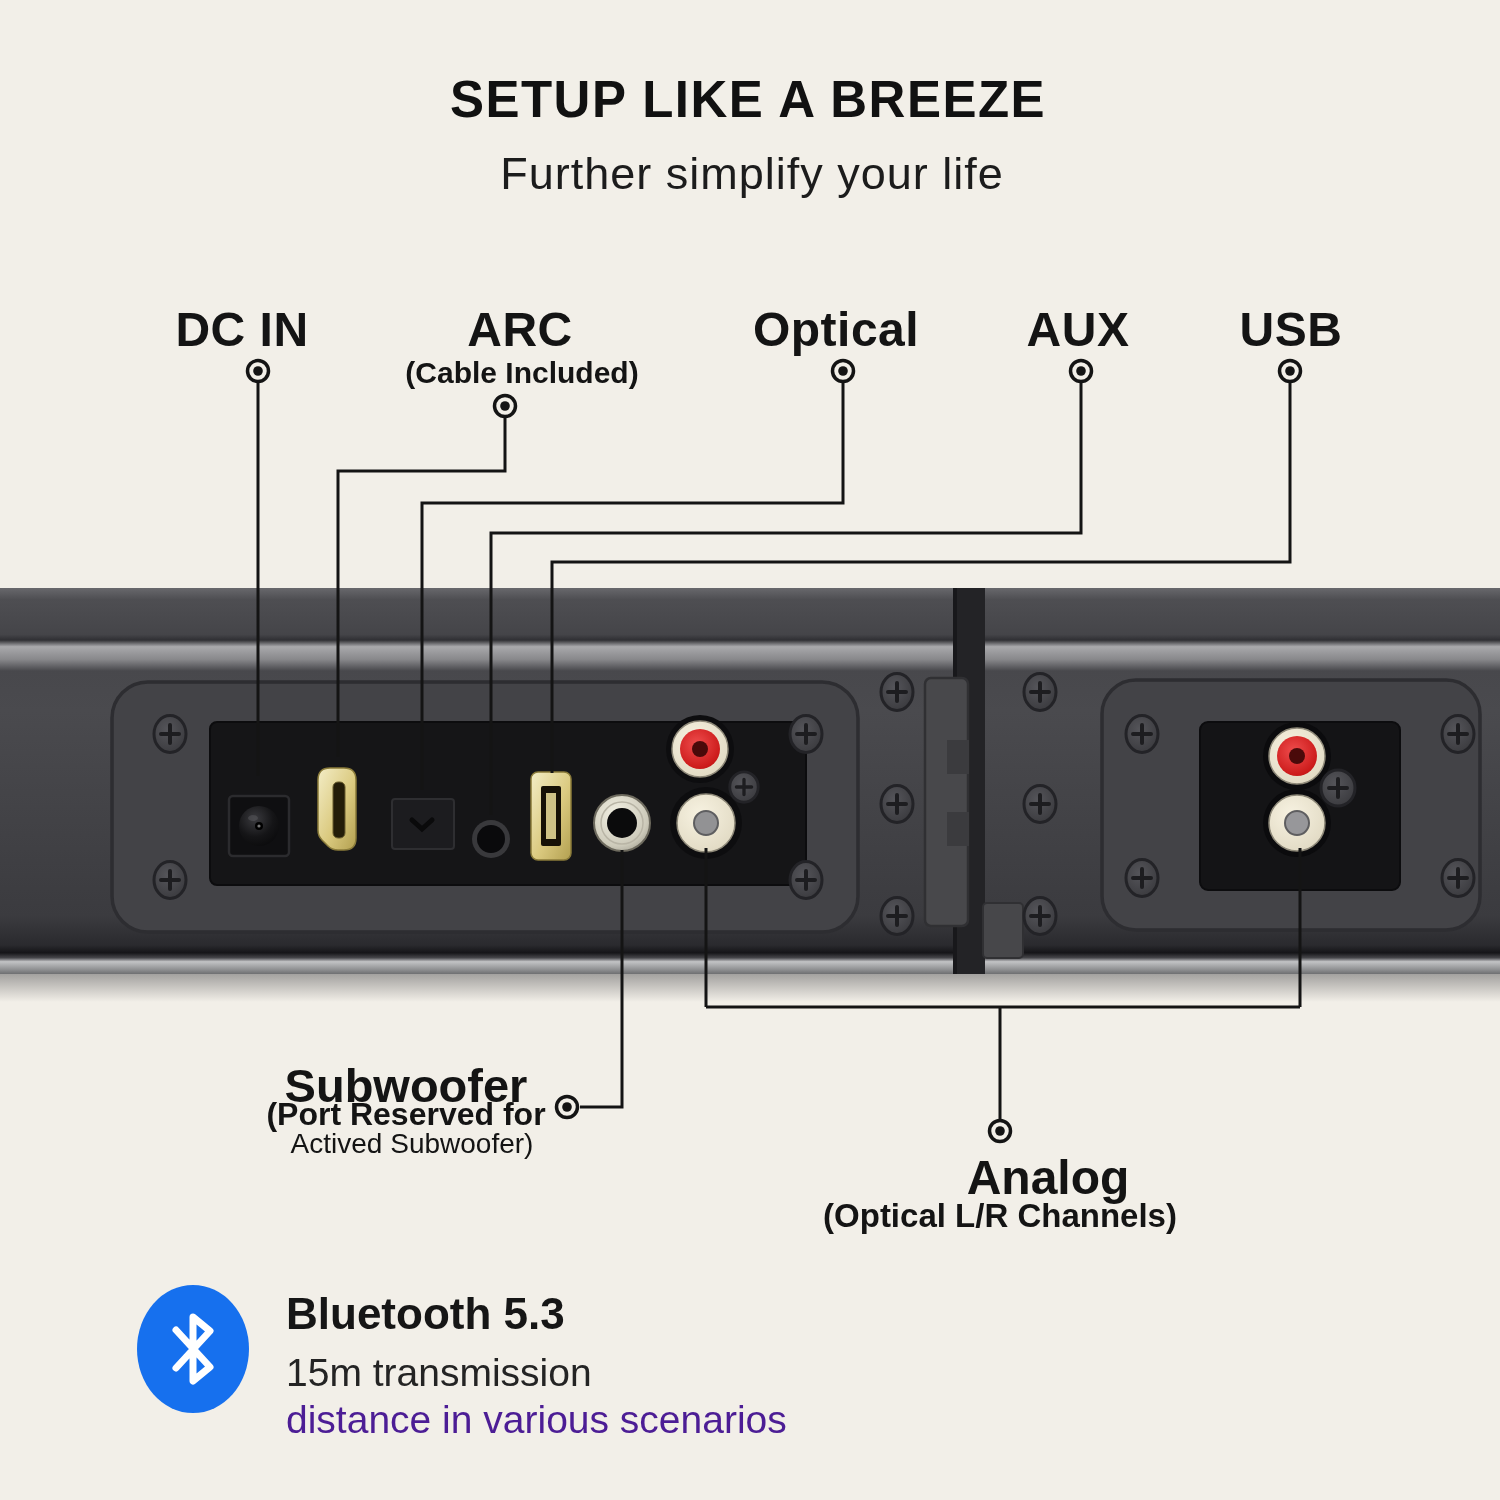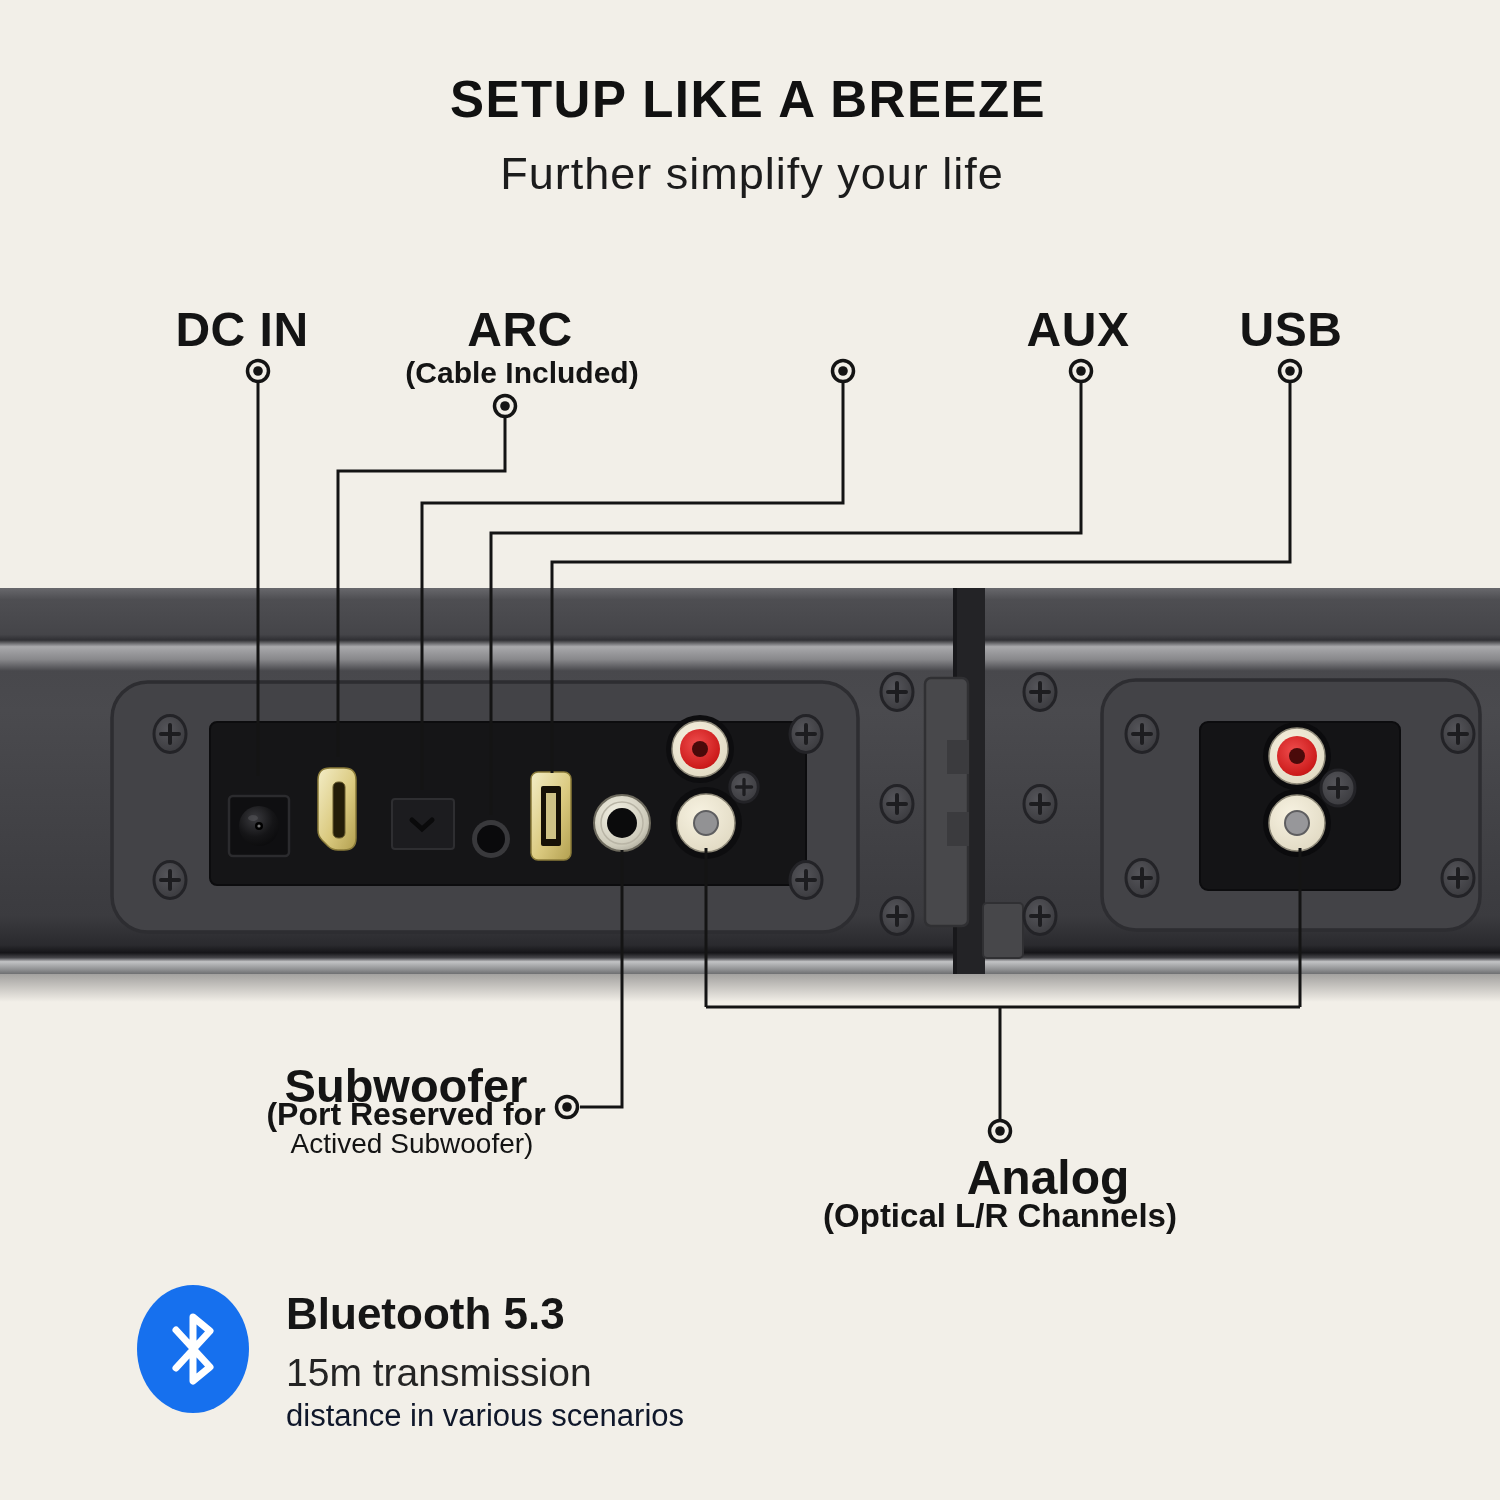--- a/index.html
+++ b/index.html
@@ -17,21 +17,21 @@
   .page-subtitle{top:148px;left:752px;font-size:45px;font-weight:300;letter-spacing:1px;color:#1c1c1c;}
   .port-label{font-size:48px;font-weight:700;letter-spacing:.5px;}
   .port-note{font-size:30px;font-weight:600;}
   .sub-label{top:1058px;left:406px;font-size:47px;font-weight:700;}
   .sub-note1{top:1096px;left:406px;font-size:32px;font-weight:600;}
   .sub-note2{top:1128px;left:412px;font-size:28px;font-weight:400;}
   .analog-label{top:1150px;left:1048px;font-size:48px;font-weight:700;}
   .analog-note{top:1197px;left:1000px;font-size:33px;font-weight:600;}
   .bt-title{top:1289px;left:286px;font-size:44px;font-weight:700;color:#161616;}
   .bt-line1{top:1351px;left:286px;font-size:39px;font-weight:300;color:#242424;}
-  .bt-line2{top:1398px;left:286px;font-size:31px;font-weight:300;color:#0f172a;}
+  .bt-line2{top:1398px;left:286px;font-size:39px;font-weight:300;color:#4c1d95;}
 </style>
 </head>
 <body>
 
 <div class="stage" style="background: rgb(242, 239, 232);">
 
   <svg class="scene" width="1500" height="1500" viewBox="0 0 1500 1500">
     <defs>
       <linearGradient id="barGrad" x1="0" y1="588" x2="0" y2="974" gradientUnits="userSpaceOnUse">
         <stop offset="0" stop-color="#68686c"></stop>
@@ -247,20 +247,21 @@
       <path d="M176 1330 L210 1367 L193 1381 L193 1317 L210 1331 L176 1368" fill="none" stroke="#ffffff" stroke-width="7" stroke-linecap="round" stroke-linejoin="round"></path>
     </g>
   </svg>
 
   <div class="txt center page-title">SETUP LIKE A BREEZE</div>
   <div class="txt center page-subtitle">Further simplify your life</div>
 
   <div class="txt center port-label" style="top:302px;left:242px;text-align:center;">DC IN</div>
   <div class="txt center port-label" style="top:302px;left:520px;">ARC</div>
   <div class="txt center port-note" style="top:356px;left:522px;">(Cable Included)</div>
+  <div class="txt center port-label" style="top:302px;left:836px;">Optical</div>
   <div class="txt center port-label" style="top:302px;left:1078px;">AUX</div>
   <div class="txt center port-label" style="top:302px;left:1291px;">USB</div>
 
   <div class="txt center sub-label">Subwoofer</div>
   <div class="txt center sub-note1">(Port Reserved for</div>
   <div class="txt center sub-note2">Actived Subwoofer)</div>
 
   <div class="txt center analog-label">Analog</div>
   <div class="txt center analog-note">(Optical L/R Channels)</div>
 

